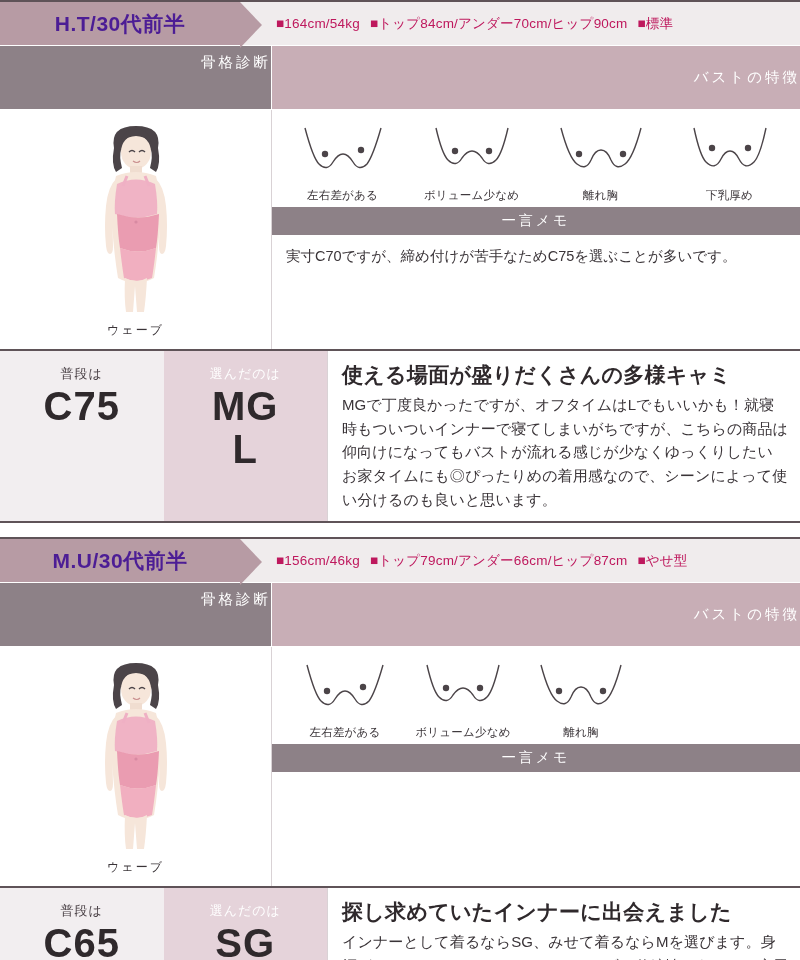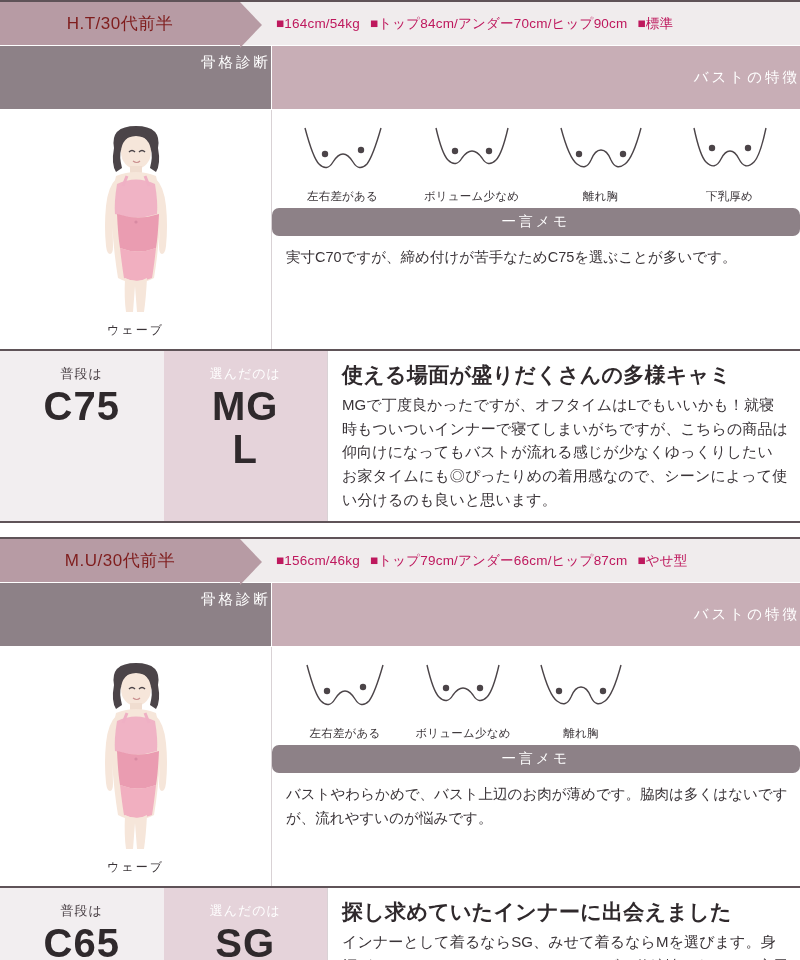--- a/index.html
+++ b/index.html
@@ -23,23 +23,23 @@
     display: flex;
     align-items: stretch;
     background: #f0eced;
     height: 46px;
     border-top: 2px solid #5f5358;
     border-bottom: 1px solid #ffffff;
   }
   .hdr-name {
     width: 240px;
     background: #b79ba4;
-    color: #7f1d1d;
-    font-size: 17px;
-    font-weight: normal;
+    color: #4c1d95;
+    font-size: 21px;
+    font-weight: bold;
     letter-spacing: 0.5px;
     display: flex;
     align-items: center;
     justify-content: center;
     position: relative;
   }
   .hdr-name::after {
     content: "";
     position: absolute;
     right: -22px; top: 0;
@@ -110,40 +110,38 @@
   .col-r {
     flex: 1;
     display: flex;
     flex-direction: column;
   }
   .bust-row {
     padding: 10px 6px 4px 6px;
     display: flex;
     justify-content: space-around;
     align-items: flex-end;
-    font-family: Liberation Mono, monospace;
   }
   .bust-item {
     text-align: center;
     width: 118px;
   }
   .bust-cap {
     font-size: 11.5px;
     color: #3a3438;
     margin-top: 2px;
     letter-spacing: 0.2px;
   }
   .memo-head {
     background: #8d8187;
     color: #ffffff;
     text-align: center;
     font-size: 14px;
     letter-spacing: 3px;
     padding: 5px 0;
-    border-radius: 7px;
   }
   .memo-body {
     padding: 10px 12px 10px 14px;
     font-size: 14.5px;
     line-height: 1.62;
     color: #3a3438;
     flex: 1;
   }
 
   
@@ -386,21 +384,20 @@
             <svg width="96" height="62" viewBox="0 0 96 62">
               <path d="M8 8 q8 30 16 36 q9 7 14 -4 q4 -10 10 -10 q6 0 10 10 q5 11 14 4 q8 -6 16 -36" fill="none" stroke="#4b4448" stroke-width="1.4"></path>
               <circle cx="26" cy="34" r="3.2" fill="#4b4448"></circle>
               <circle cx="70" cy="34" r="3.2" fill="#4b4448"></circle>
             </svg>
             <div class="bust-cap">離れ胸</div>
           </div>
 
         </div>
         <div class="memo-head">一言メモ</div>
-        <div class="memo-body">バストやわらかめで、バスト上辺のお肉が薄めです。脇肉は多くはないですが、流れやすいのが悩みです。</div>
       </div>
     </div>
 
     <div class="bottom">
       <div class="size-box">
         <div class="size-usual">
           <div class="size-cap">普段は</div>
           <div class="size-val">C65<br>D65</div>
         </div>
         <div class="size-chosen">

